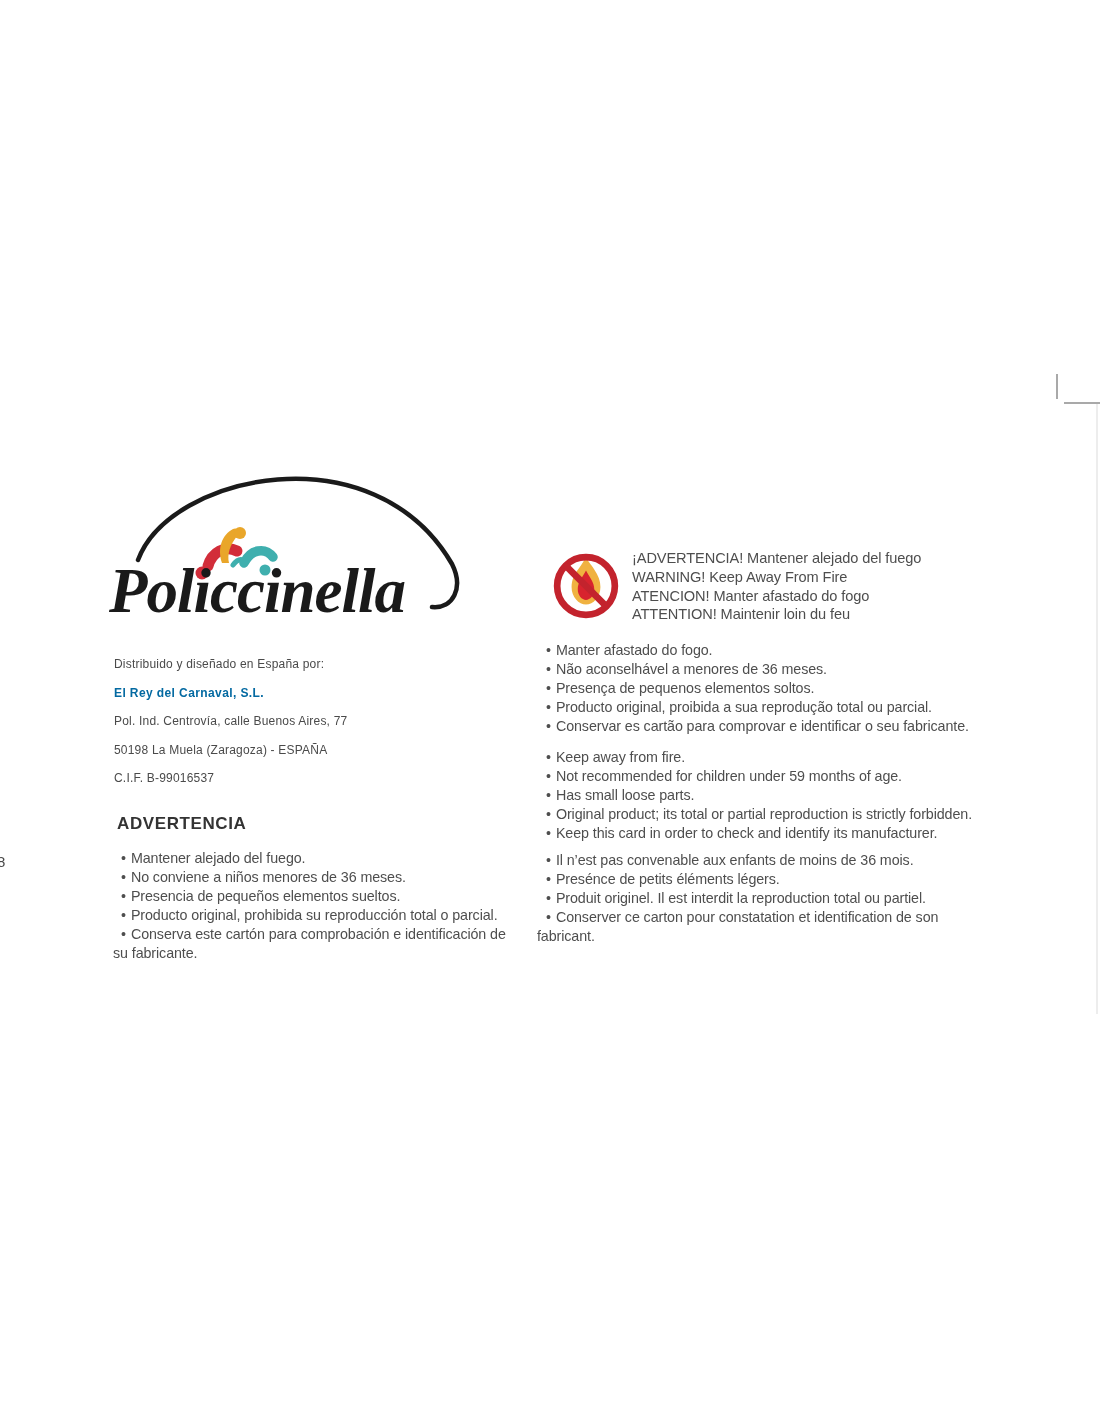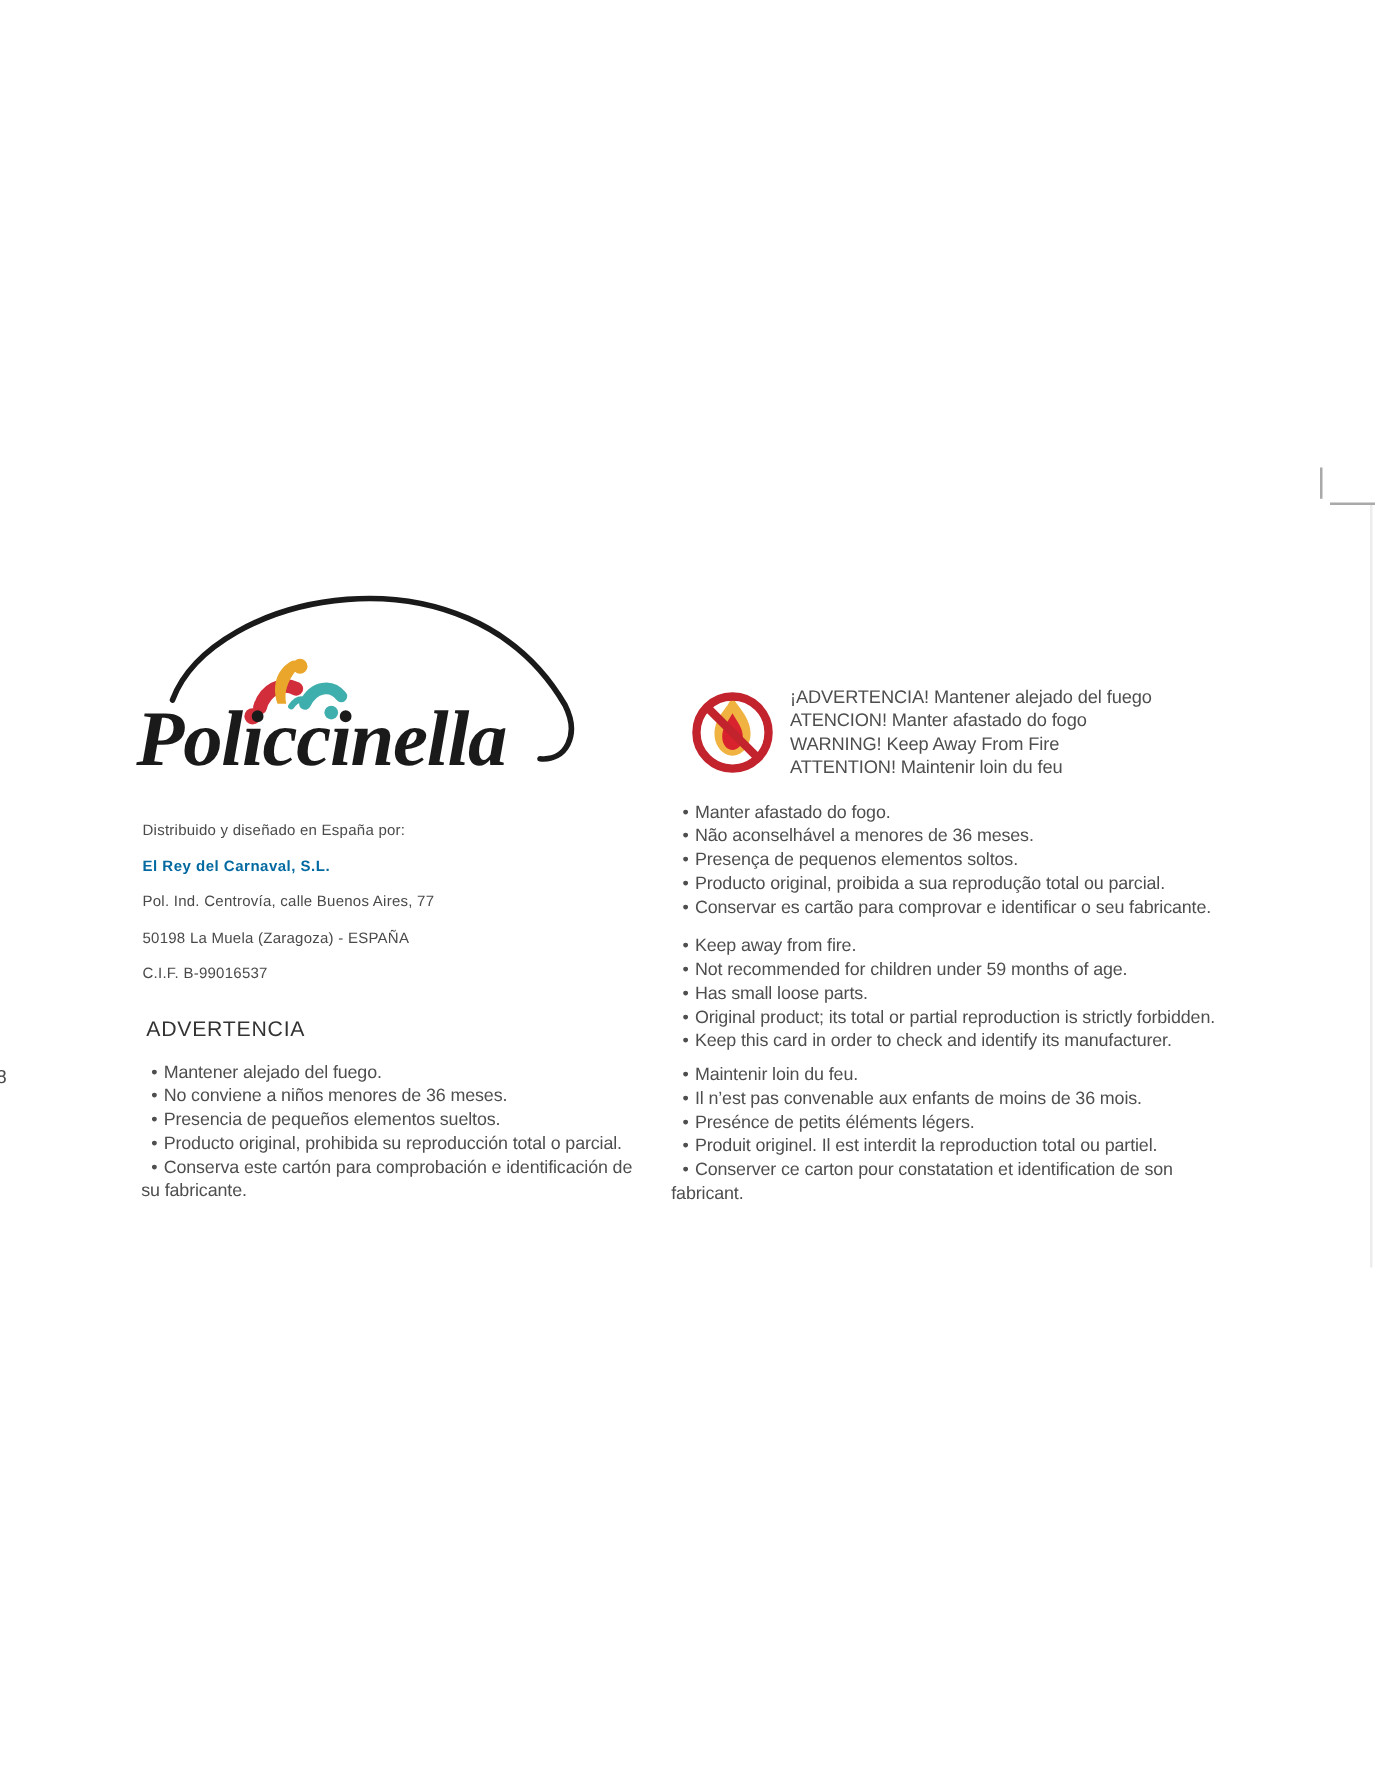--- a/index.html
+++ b/index.html
@@ -18,21 +18,21 @@
   
   .cropmark-v{left:1056px;top:374px;width:2px;height:25px;background:#a9a9a9;}
   .cropmark-h{left:1064px;top:402px;width:36px;height:2px;background:#a9a9a9;}
   .edge-line{left:1096px;top:404px;width:2px;height:610px;background:#ededed;}
 
   
   .distributor{left:114px;top:650px;font-size:12px;line-height:28.5px;letter-spacing:.2px;color:#4a4a4a;width:420px;}
   .distributor .company{font-weight:700;color:#0369a1;letter-spacing:.4px;}
 
   
-  .adv-title{left:117px;top:814px;font-size:17px;font-weight:400;color:#333333;letter-spacing:.6px;}
+  .adv-title{left:117px;top:814px;font-size:17px;font-weight:700;color:#333333;letter-spacing:.6px;}
 
   
   .bullets{font-size:14.3px;line-height:19px;letter-spacing:-.1px;color:#4e4e4e;}
   .bullet-line{text-indent:8px;}
   .bmark{margin-right:5px;}
   .bullets-es{left:113px;top:849px;width:408px;}
   .bullets-pt{left:537px;top:641px;width:470px;}
   .bullets-pt .bullet-line, .bullets-en .bullet-line, .bullets-fr .bullet-line{text-indent:9px;}
   .bullets-en{left:537px;top:748px;width:474px;}
   .bullets-fr{left:537px;top:851px;width:446px;}
@@ -100,23 +100,23 @@
       <path d="M33 19 C36 25 41 30 41 37 C41 43.5 37 47.5 33 47.5 C29 47.5 25 43.5 25 37 C25 30 30 25 33 19 Z" fill="#d8232e"></path>
       <circle cx="33" cy="34" r="28" fill="none" stroke="#c3232d" stroke-width="6.5"></circle>
       <line x1="13.5" y1="14.5" x2="52.5" y2="53.5" stroke="#c3232d" stroke-width="6.5"></line>
     </svg>
   </div>
 
   <div class="abs fire-lines">
 
       <div>¡ADVERTENCIA! Mantener alejado del fuego</div>
 
+      <div>WARNING! Keep Away From Fire</div>
+
       <div>ATENCION! Manter afastado do fogo</div>
-
-      <div>WARNING! Keep Away From Fire</div>
 
       <div>ATTENTION! Maintenir loin du feu</div>
     </div>
 
   <div class="abs bullets bullets-pt">
 
       <div class="bullet-line"><span class="bmark">•</span><span>Manter afastado do fogo.</span></div>
 
       <div class="bullet-line"><span class="bmark">•</span><span>Não aconselhável a menores de 36 meses.</span></div>
 
@@ -135,21 +135,20 @@
 
       <div class="bullet-line"><span class="bmark">•</span><span>Has small loose parts.</span></div>
 
       <div class="bullet-line"><span class="bmark">•</span><span>Original product; its total or partial reproduction is strictly forbidden.</span></div>
 
       <div class="bullet-line"><span class="bmark">•</span><span>Keep this card in order to check and identify its manufacturer.</span></div>
     </div>
 
   <div class="abs bullets bullets-fr">
 
-      <div class="bullet-line"><span class="bmark">•</span><span>Maintenir loin du feu.</span></div>
 
       <div class="bullet-line"><span class="bmark">•</span><span>Il n’est pas convenable aux enfants de moins de 36 mois.</span></div>
 
       <div class="bullet-line"><span class="bmark">•</span><span>Presénce de petits éléments légers.</span></div>
 
       <div class="bullet-line"><span class="bmark">•</span><span>Produit originel. Il est interdit la reproduction total ou partiel.</span></div>
 
       <div class="bullet-line"><span class="bmark">•</span><span>Conserver ce carton pour constatation et identification de son fabricant.</span></div>
     </div>
 

